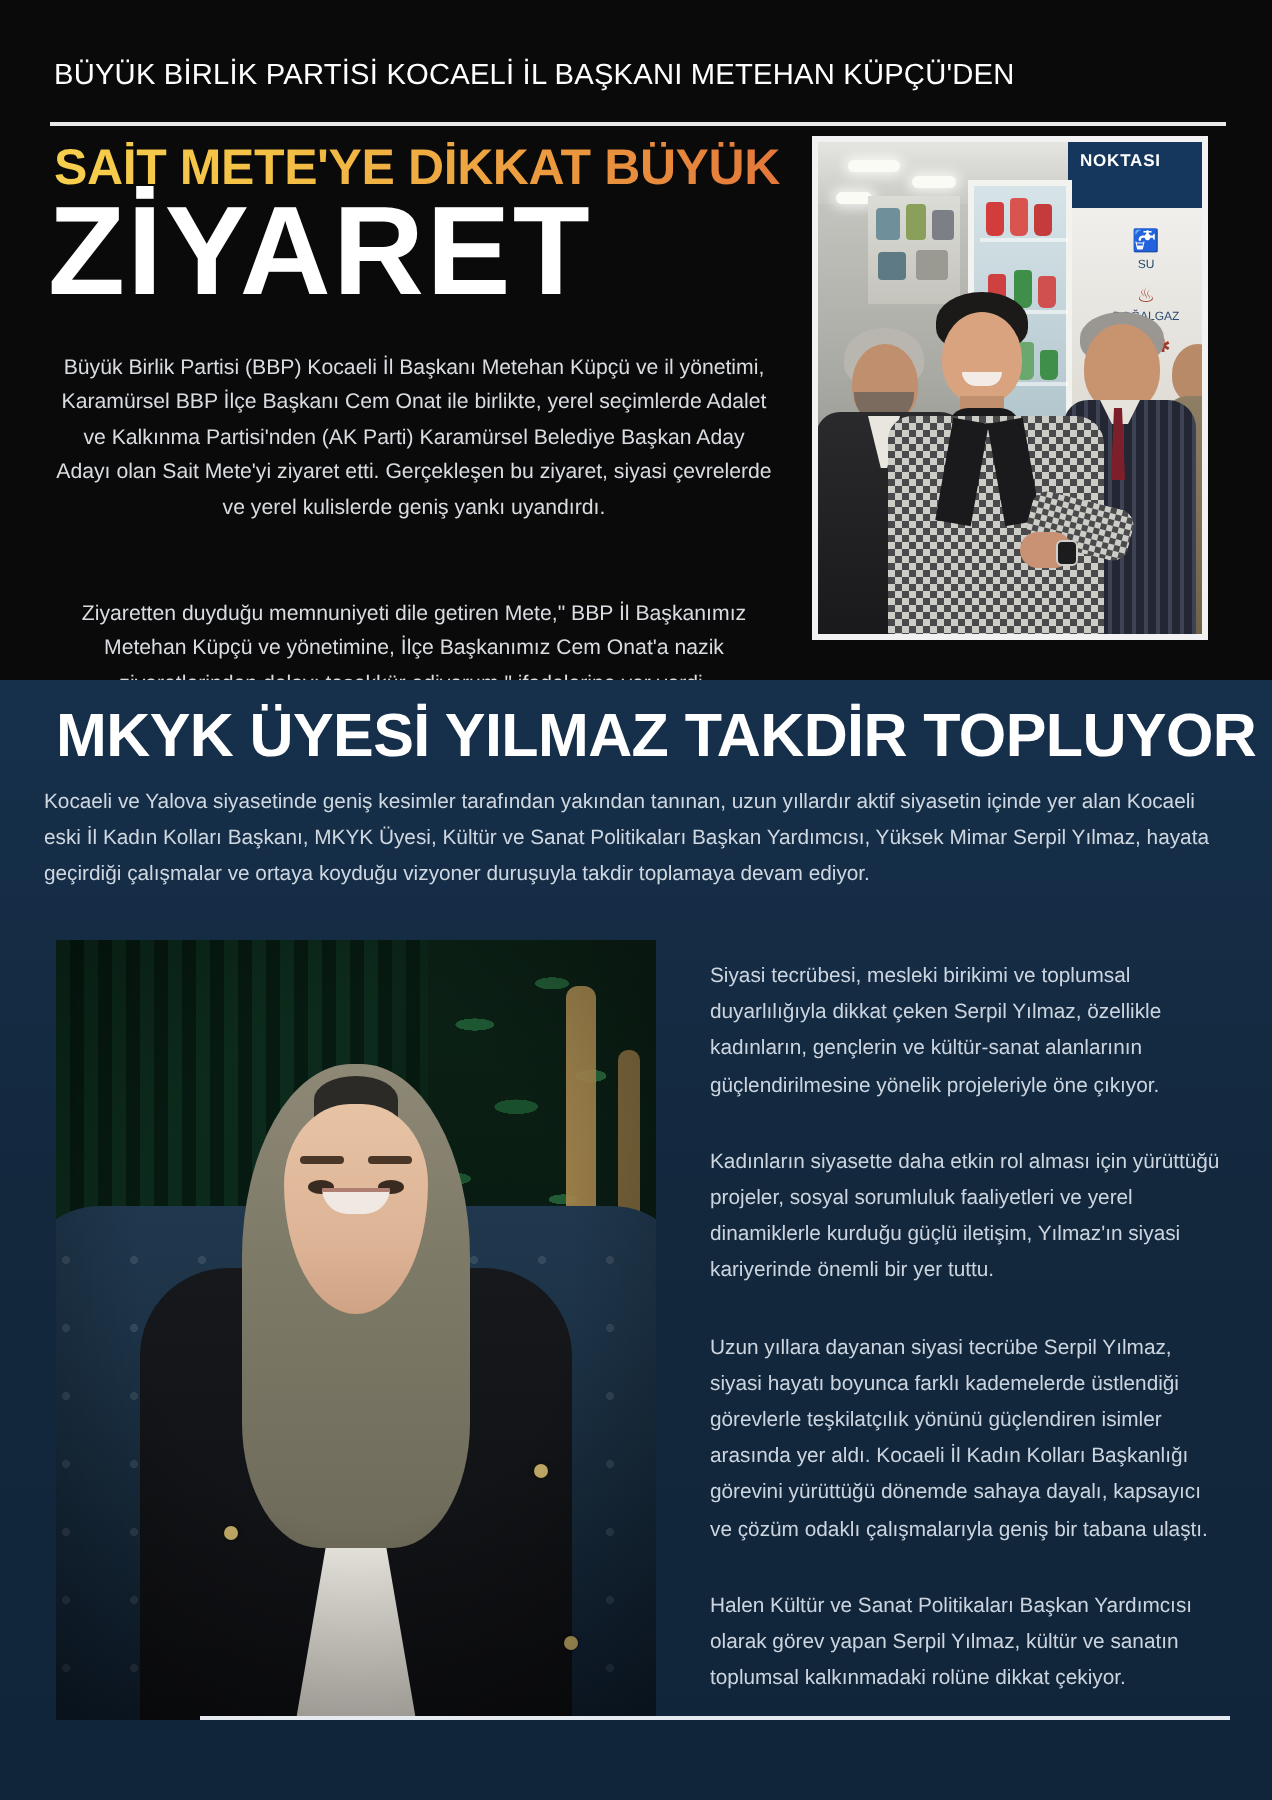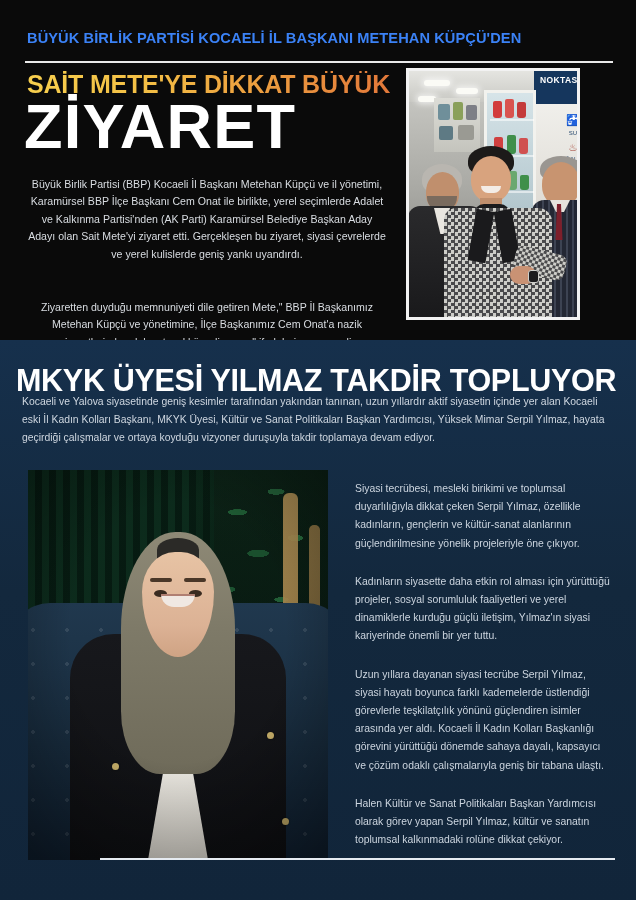--- a/index.html
+++ b/index.html
@@ -28,23 +28,23 @@
     height: 340px;
     background: #0a0a0a;
     overflow: hidden;
   }
 
   .kicker {
     position: absolute;
     left: 27px;
     top: 30px;
     width: 580px;
-    color: #3b82f6;
+    color: #ffffff;
     font-size: 14.6px;
-    font-weight: 700;
+    font-weight: 400;
     letter-spacing: 0.1px;
     line-height: 1.1;
     white-space: nowrap;
   }
 
   .kicker-rule {
     position: absolute;
     left: 25px;
     top: 61px;
     width: 588px;
@@ -90,21 +90,21 @@
     text-align: center;
   }
   .top-body.p1 { top: 176px; }
   .top-body.p2 { top: 299px; }
 
   
   .photo-top {
     position: absolute;
     left: 406px;
     top: 68px;
-    width: 174px;
+    width: 198px;
     height: 252px;
     overflow: hidden;
     background: #2b2b2b;
   }
   .photo-top .frame {
     position: absolute;
     inset: 0;
     border: 3px solid #f2f2f2;
     box-sizing: border-box;
     z-index: 6;
@@ -122,30 +122,29 @@
   }
   .section-bottom::before {
     content: "";
     position: absolute;
     inset: 0;
     background: linear-gradient(180deg, #16304c 0%, #13283d 45%, #11253a 100%);
   }
 
   .head2 {
     position: absolute;
-    left: 16px;
+    left: 28px;
     top: 12px;
     font-size: 30.5px;
     font-weight: 700;
     color: #ffffff;
     letter-spacing: -0.3px;
     line-height: 1.05;
     white-space: nowrap;
     z-index: 3;
-    margin-top: 12px;
   }
 
   .intro2 {
     position: absolute;
     left: 22px;
     top: 53px;
     width: 595px;
     color: #cfd7e0;
     font-size: 10.4px;
     line-height: 1.72;

